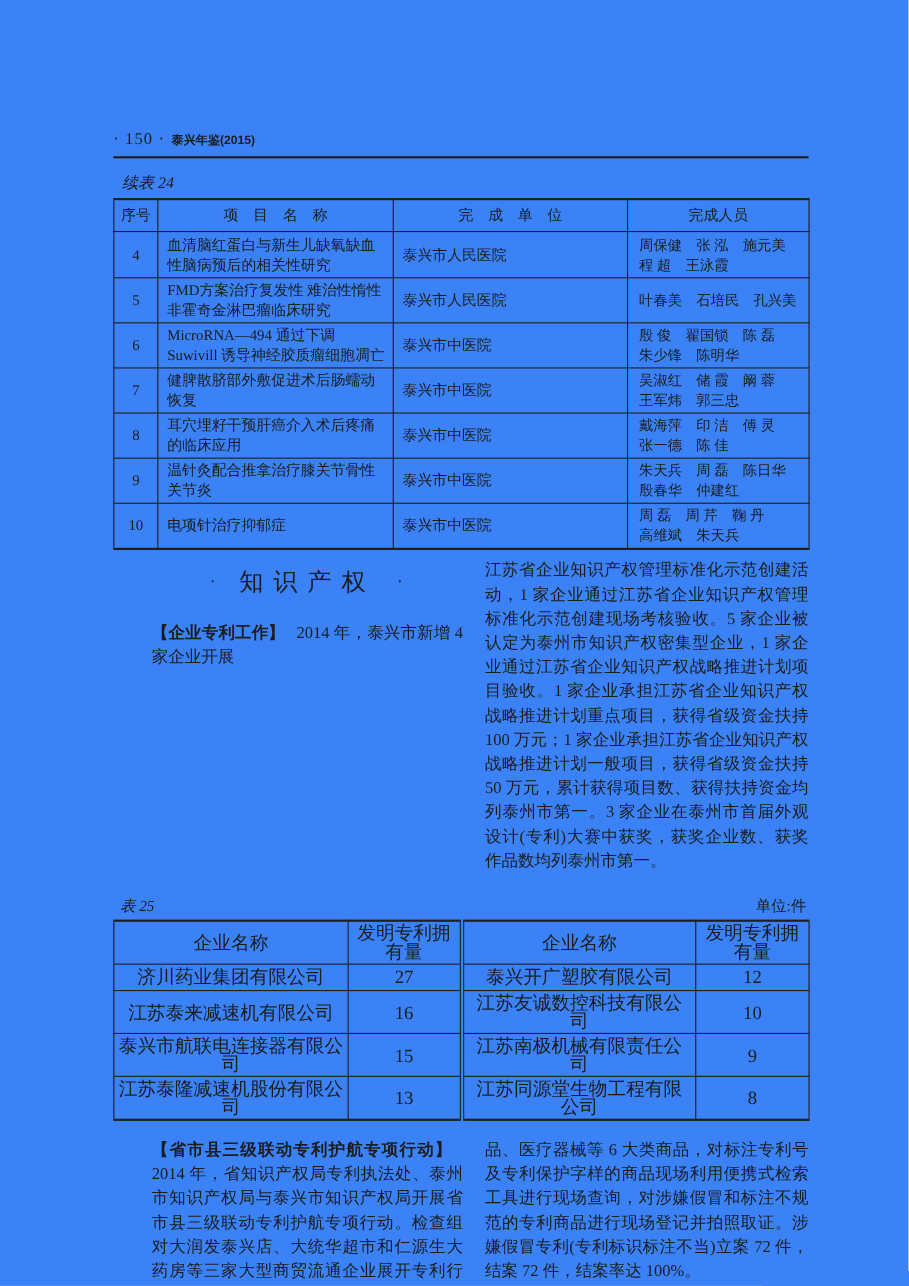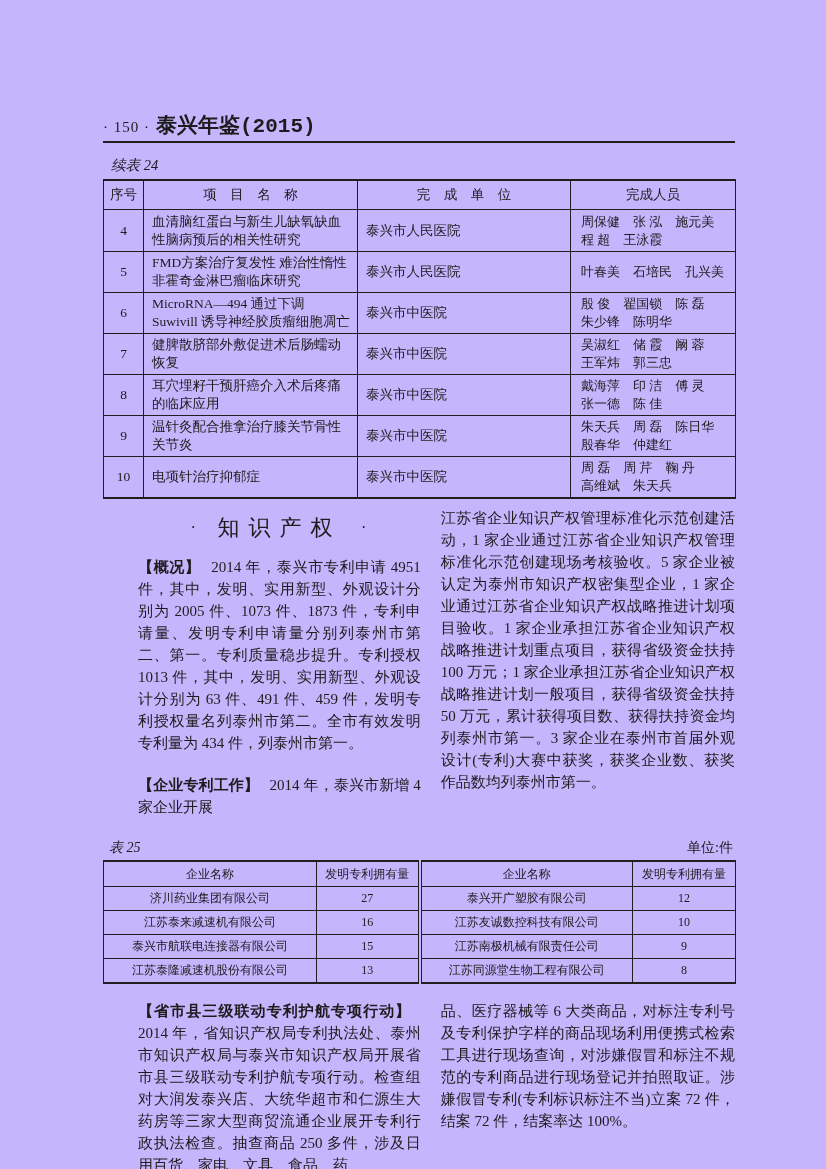--- a/index.html
+++ b/index.html
@@ -1,29 +1,29 @@
 <!DOCTYPE html>
 <html lang="zh"><head>
 <meta charset="utf-8">
 <style>
   html,body { margin:0; padding:0; background:#ffffff; }
   .page {
     position:relative;
     width:826px; height:1169px;
-    background:#c4b5fd;
+    background:#3b82f6;
     overflow:hidden;
     font-family:"Liberation Serif","DejaVu Serif",serif;
     color:#1c1c1c;
   }
   .content { position:absolute; left:103px; top:118px; width:632px; }
 
   
   .page-header { display:flex; align-items:baseline; font-size:15px; line-height:18px; }
   .page-no { letter-spacing:1px; }
-  .book-title { font-family:Liberation Mono, monospace; font-weight:bold; margin-left:6px; font-size:21px; }
+  .book-title { font-family:Liberation Sans, sans-serif; font-weight:bold; margin-left:6px; font-size:11px; }
   .header-rule { border-top:2px solid #1f1f1f; margin-top:5px; }
 
   
   .t24-caption { font-style:italic; font-size:14.5px; margin:13px 0 4px 8px; }
 
   
   table.t24 { width:632px; border-collapse:collapse; table-layout:fixed; font-size:13.5px; line-height:18px; }
   table.t24 { border-top:2.5px solid #1f1f1f; border-bottom:2.5px solid #1f1f1f;padding-left:28px; }
   .t24 th, .t24 td { border:1px solid #1f1f1f; vertical-align:middle; font-weight:normal; }
   .t24 th { height:26px; text-align:center; }
@@ -42,21 +42,21 @@
   .para-label { font-family:"Liberation Sans","DejaVu Sans",sans-serif; font-weight:bold; margin-right:0.7em; }
   .ip-heading { text-align:center; font-size:22px; line-height:30px; margin:6px 0 13px 0; letter-spacing:2px; }
   .ip-heading .dot { font-size:16px; vertical-align:2px; }
   .ip-heading .ht { margin:0 12px; letter-spacing:9px; }
   .para2 { margin-top:20px; }
 
   
   .t25-title { text-align:center; font-family:"Liberation Sans","DejaVu Sans",sans-serif; font-weight:bold; font-size:15px; margin-top:17px; line-height:20px; }
   .t25-caption-row { display:flex; justify-content:space-between; font-size:14px; margin:21px 2px 3px 6px; }
   .t25-caption { font-style:italic; }
-  table.t25 { width:632px; border-collapse:collapse; table-layout:fixed; font-size:12px; line-height:17px; text-align:center; }
+  table.t25 { width:632px; border-collapse:collapse; table-layout:fixed; font-size:17px; line-height:17px; text-align:center; }
   table.t25 { border-top:2.5px solid #1f1f1f; border-bottom:2.5px solid #1f1f1f; }
   .t25 th, .t25 td { border:1px solid #1f1f1f; font-weight:normal; padding:2px 4px; }
   .t25 th { height:20px; }
   .t25 td { height:19px; }
   .t25 .dbl { border-left:4px double #1f1f1f; }
 
   
   .bottom-cols { margin-top:16px; }
 </style>
 </head>
@@ -153,23 +153,20 @@
     </tbody>
       </table>
 
     <div class="two-col">
       <div class="col-l">
         <div class="ip-heading">
           <span class="dot">·</span>
           <span class="ht">知识产权</span>
           <span class="dot">·</span>
         </div>
-        <div class="bodytext">
-          <span class="para-label">【概况】</span><span>2014 年，泰兴市专利申请 4951 件，其中，发明、实用新型、外观设计分别为 2005 件、1073 件、1873 件，专利申请量、发明专利申请量分别列泰州市第二、第一。专利质量稳步提升。专利授权 1013 件，其中，发明、实用新型、外观设计分别为 63 件、491 件、459 件，发明专利授权量名列泰州市第二。全市有效发明专利量为 434 件，列泰州市第一。</span>
-        </div>
         <div class="bodytext para2">
           <span class="para-label">【企业专利工作】</span><span>2014 年，泰兴市新增 4 家企业开展</span>
         </div>
       </div>
       <div class="col-r">
         <div class="bodytext">江苏省企业知识产权管理标准化示范创建活动，1 家企业通过江苏省企业知识产权管理标准化示范创建现场考核验收。5 家企业被认定为泰州市知识产权密集型企业，1 家企业通过江苏省企业知识产权战略推进计划项目验收。1 家企业承担江苏省企业知识产权战略推进计划重点项目，获得省级资金扶持 100 万元；1 家企业承担江苏省企业知识产权战略推进计划一般项目，获得省级资金扶持 50 万元，累计获得项目数、获得扶持资金均列泰州市第一。3 家企业在泰州市首届外观设计(专利)大赛中获奖，获奖企业数、获奖作品数均列泰州市第一。</div>
       </div>
     </div>
 
     <div class="t25-caption-row">

